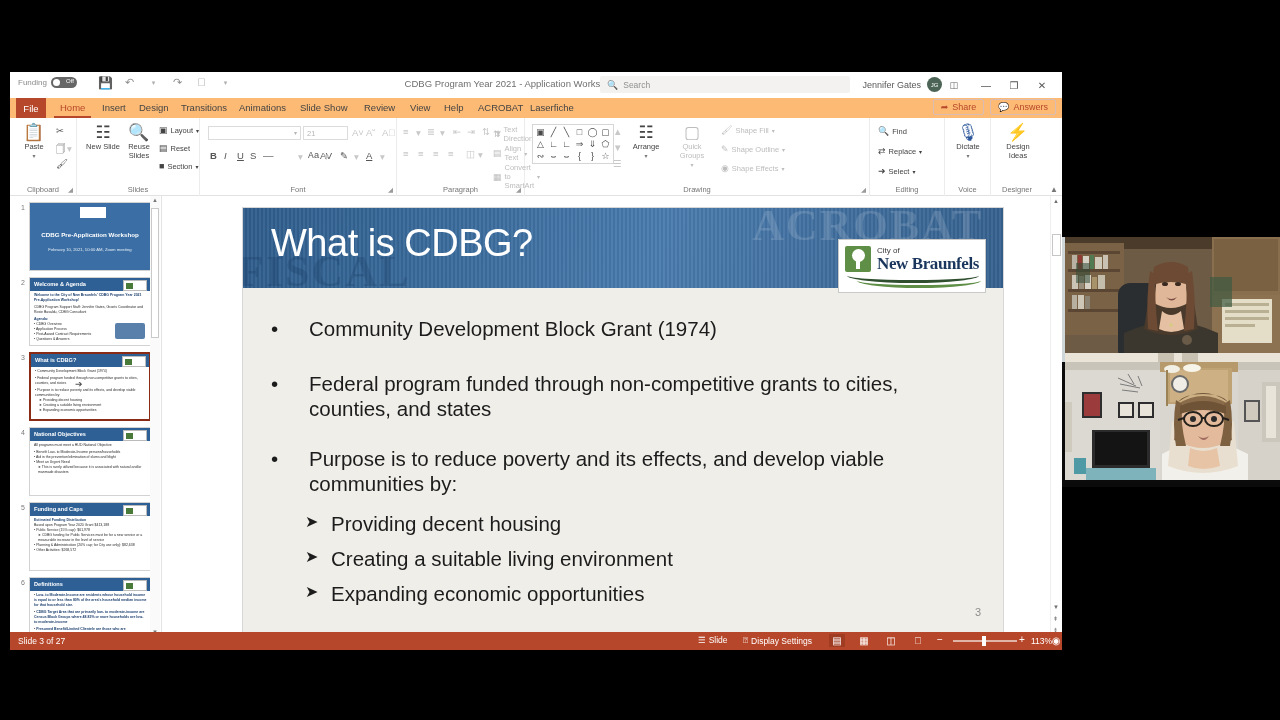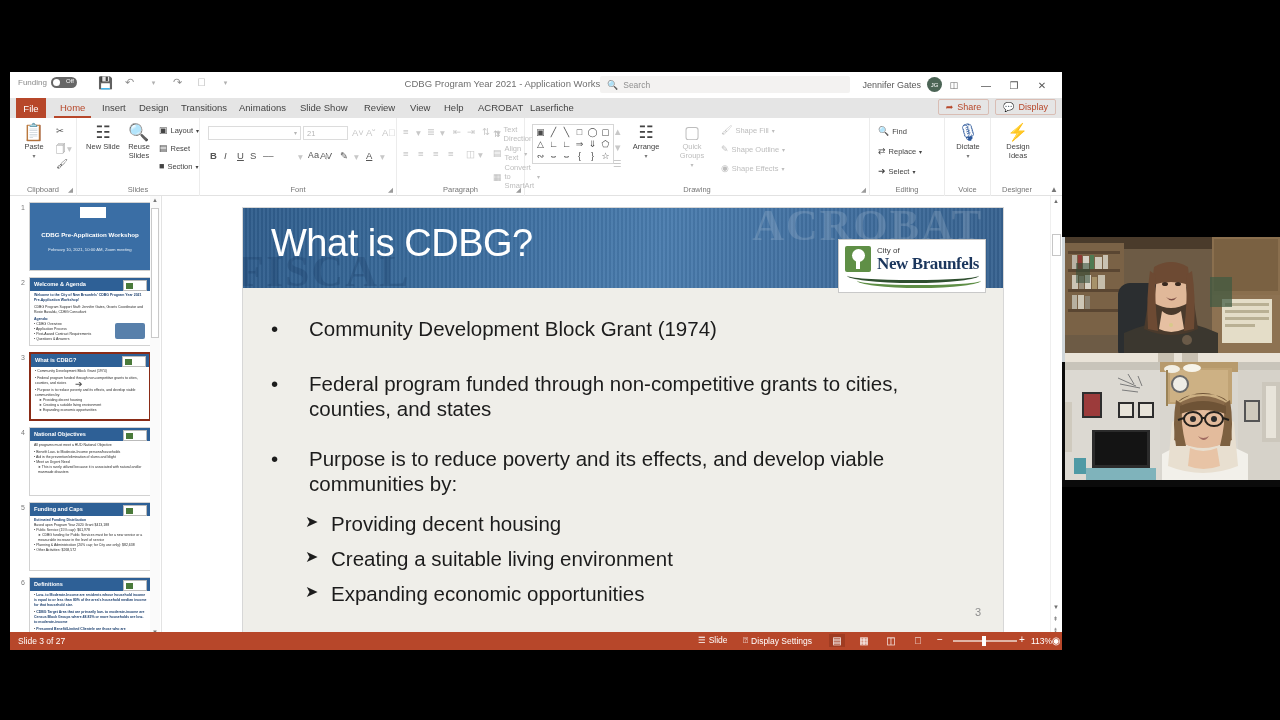--- a/index.html
+++ b/index.html
@@ -38,21 +38,21 @@
           gap:6px; }
   .acct .nm { font-size:9px; color:#585858; }
   .avatar { width:15px; height:15px; border-radius:50%; background:#4b6455; color:#fff;
             font-size:6px; display:flex; align-items:center; justify-content:center; }
   .wbtns { position:absolute; right:6px; top:4px; display:flex; gap:0; }
   .wb { width:28px; height:18px; display:flex; align-items:center; justify-content:center;
         font-size:10px; color:#555; }
   .wb.ribdisp { font-size:9px; color:#666; margin-right:4px; }
 
   
-  .tabs { position:relative; height:20px; background:#e5e5e5; border-bottom:0px; }
+  .tabs { position:relative; height:20px; background:#fdba74; border-bottom:0px; }
   .tab { position:absolute; top:0; height:20px; font-size:9.5px; color:#444;
          padding:4px 6px 0; }
   .tab.file { background:#b7472a; color:#fff; left:6px; width:30px; text-align:center;
               padding-top:5px; height:20px; }
   .tab.active { color:#b7472a; border-bottom:2px solid #b7472a; }
   .shareRow { position:absolute; right:6px; top:1px; display:flex; gap:6px; }
   .chip { border:1px solid #d9bdb4; border-radius:2px; color:#b7472a; font-size:9px;
           padding:2px 7px; display:flex; align-items:center; gap:4px; }
 
   
@@ -241,21 +241,21 @@
       <div class="tab" style="left:462px">ACROBAT</div>
       <div class="tab" style="left:514px">Laserfiche</div>
 
       <div class="shareRow">
         <div class="chip">
           <span>➦</span>
           <span>Share</span>
         </div>
         <div class="chip">
           <span>💬</span>
-          <span>Display</span>
+          <span>Answers</span>
         </div>
       </div>
     </div>
 
     <div class="ribbon">
 
       <div class="grp" style="left:0; width:67px;">
         <div class="bigbtn" style="left:6px; top:6px;">
           <span class="gly">📋</span>
           <span>Paste</span>

